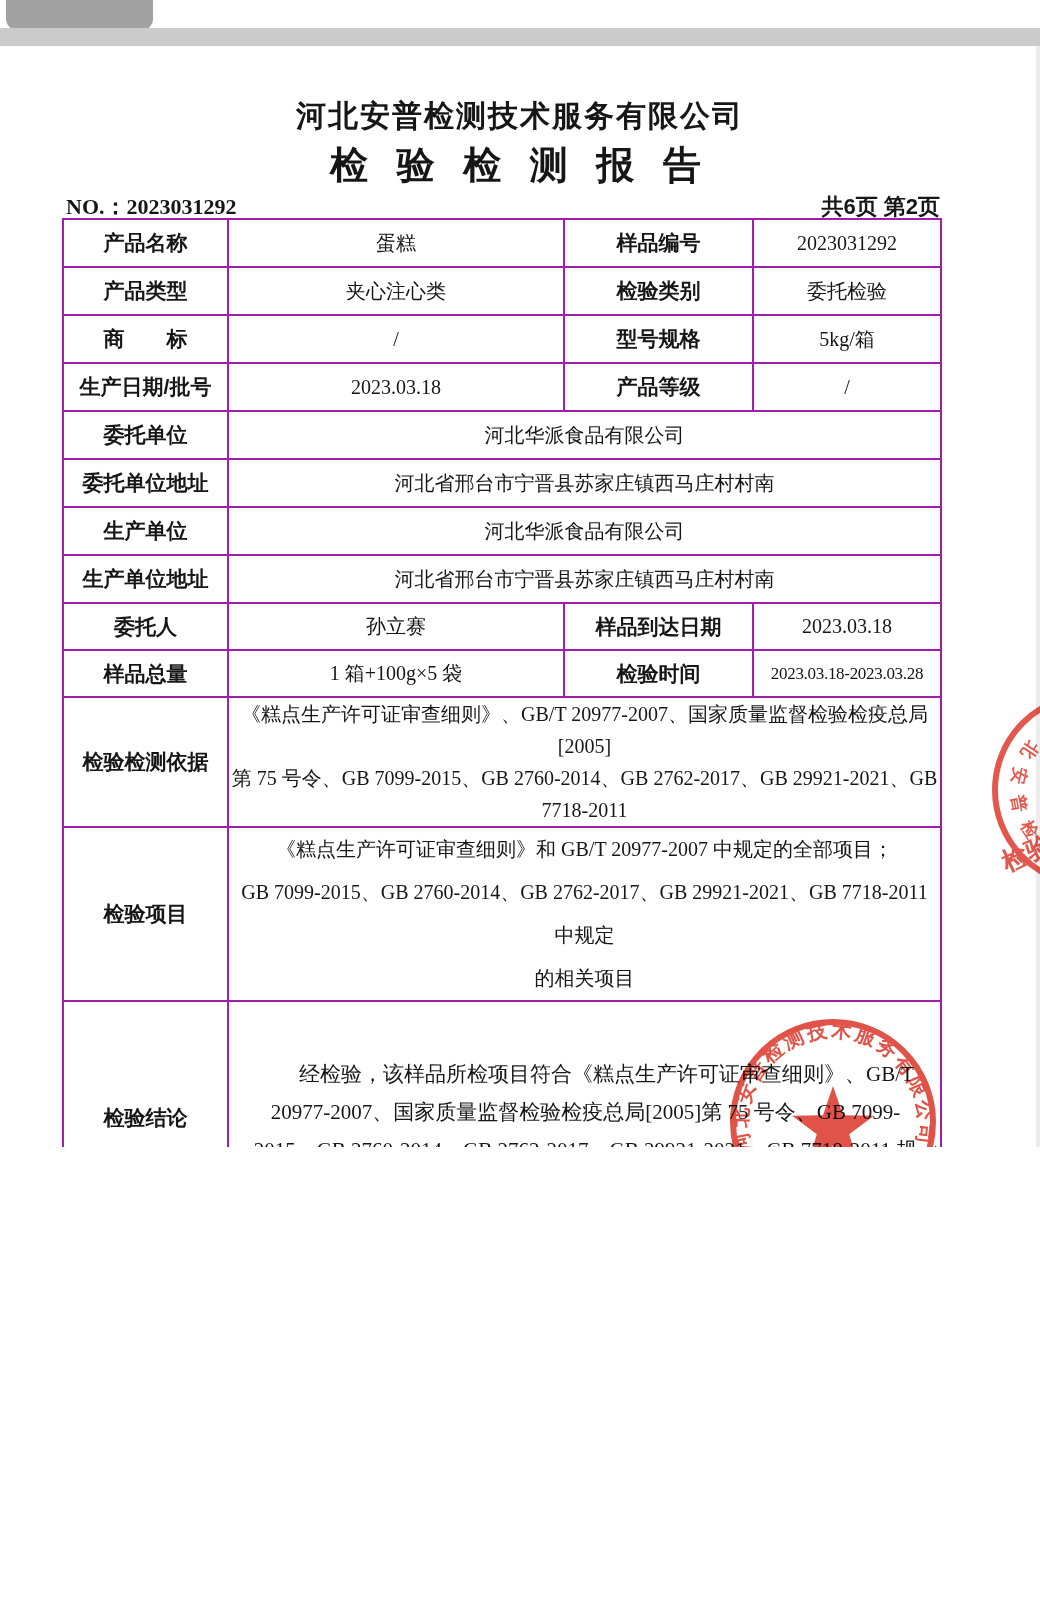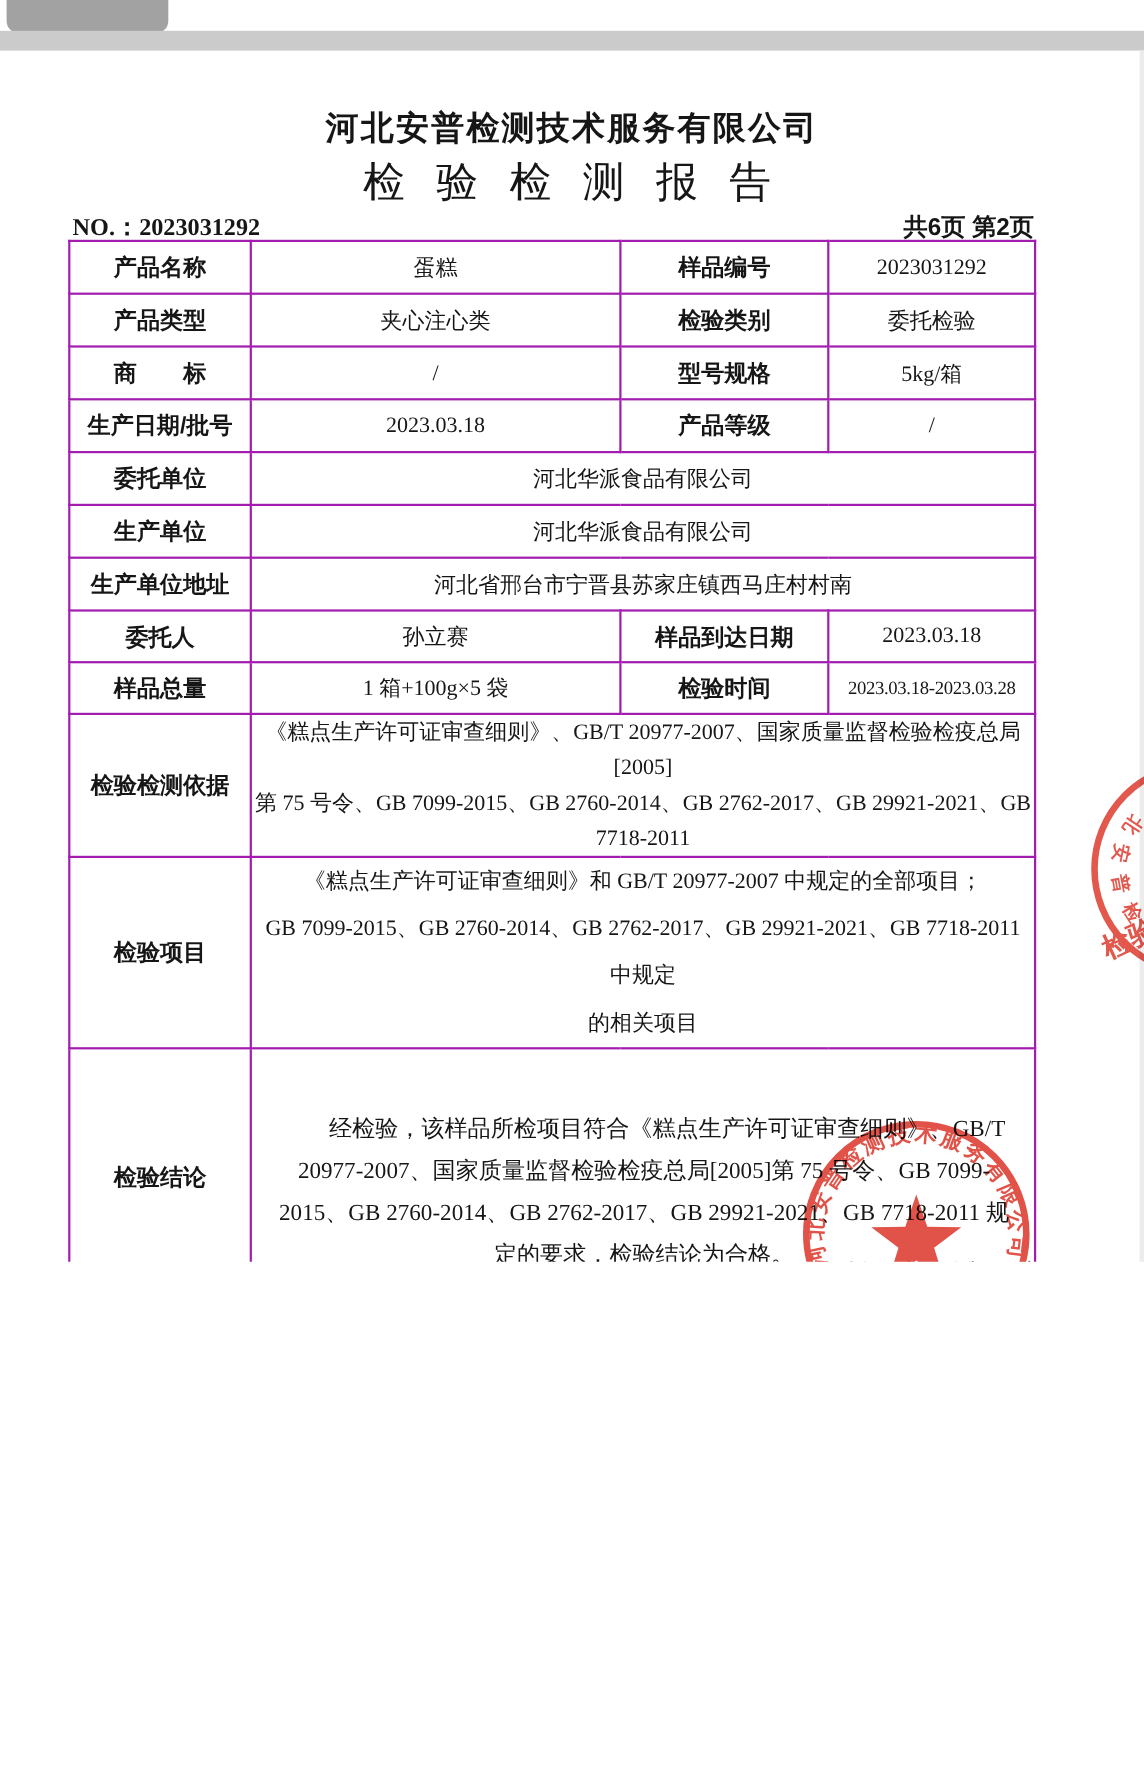--- a/index.html
+++ b/index.html
@@ -10,21 +10,21 @@
   .top-band{position:absolute;left:0;top:28px;width:1040px;height:18px;background:#cbcbcb;}
   .top-tab{position:absolute;left:6px;top:0;width:147px;height:30px;background:#a2a2a2;border-radius:0 0 11px 11px;}
   .bottom-band{position:absolute;left:0;top:1550px;width:1040px;height:13px;background:#d2d2d2;}
   .below-band{position:absolute;left:0;top:1563px;width:1040px;height:57px;background:#f7f7f7;}
   .right-edge{position:absolute;right:0;top:46px;width:4px;height:1504px;background:#ececec;}
 
   
   .company-title{position:absolute;left:0;top:96px;width:1040px;text-align:center;
     font-family:"Liberation Sans",sans-serif;font-weight:bold;font-size:30px;letter-spacing:2px;}
   .report-title{position:absolute;left:0;top:140px;width:1040px;text-align:center;
-    font-family:"Liberation Sans",sans-serif;font-weight:normal;font-size:38px;letter-spacing:9px;}
+    font-family:"Liberation Sans",sans-serif;font-weight:bold;font-size:38px;letter-spacing:9px;}
   .no-line{position:absolute;left:66px;top:192px;font-weight:bold;font-size:22px;font-family:"Liberation Serif",serif;}
   .page-line{position:absolute;right:100px;top:192px;font-weight:bold;font-size:22px;font-family:"Liberation Sans",sans-serif;}
 
   
   table.report{position:absolute;left:62px;top:218px;width:878px;border-collapse:collapse;table-layout:fixed;}
   table.report td{border:2px solid #a21caf;padding:0;vertical-align:middle;overflow:hidden;}
   td.lbl{font-family:"Liberation Sans",sans-serif;font-weight:bold;font-size:21px;text-align:center;}
   td.val{font-family:"Liberation Serif",serif;font-size:20px;text-align:center;}
   td.val.tight{font-size:17px;letter-spacing:-0.3px;}
   tr.h46 td{height:46px;} tr.h45 td{height:45px;}
@@ -102,20 +102,24 @@
       <td class="val">2023.03.18</td>
       <td class="lbl">产品等级</td>
       <td class="val">/</td>
     </tr>
 
     <tr class="h46">
       <td class="lbl">委托单位</td>
       <td class="val" colspan="3">河北华派食品有限公司</td>
     </tr>
     <tr class="h46">
+      <td class="lbl">委托单位地址</td>
+      <td class="val" colspan="3">河北省邢台市宁晋县苏家庄镇西马庄村村南</td>
+    </tr>
+    <tr class="h46">
       <td class="lbl">生产单位</td>
       <td class="val" colspan="3">河北华派食品有限公司</td>
     </tr>
     <tr class="h46">
       <td class="lbl">生产单位地址</td>
       <td class="val" colspan="3">河北省邢台市宁晋县苏家庄镇西马庄村村南</td>
     </tr>
 
     <tr class="h45">
       <td class="lbl">委托人</td>

